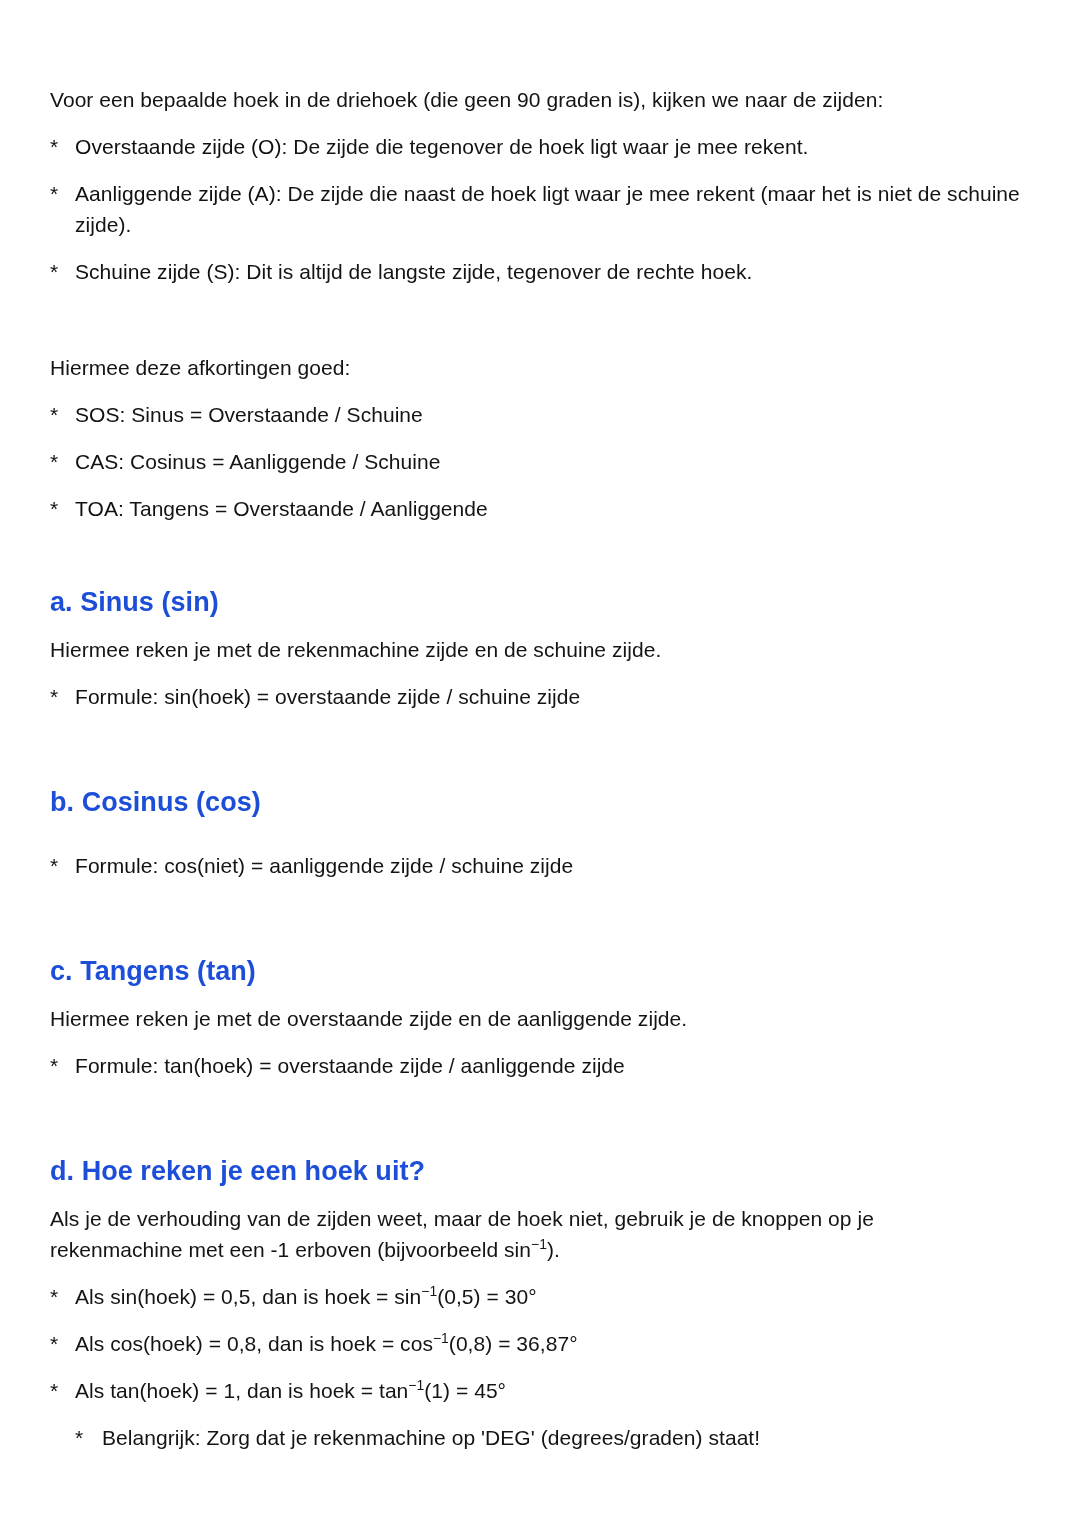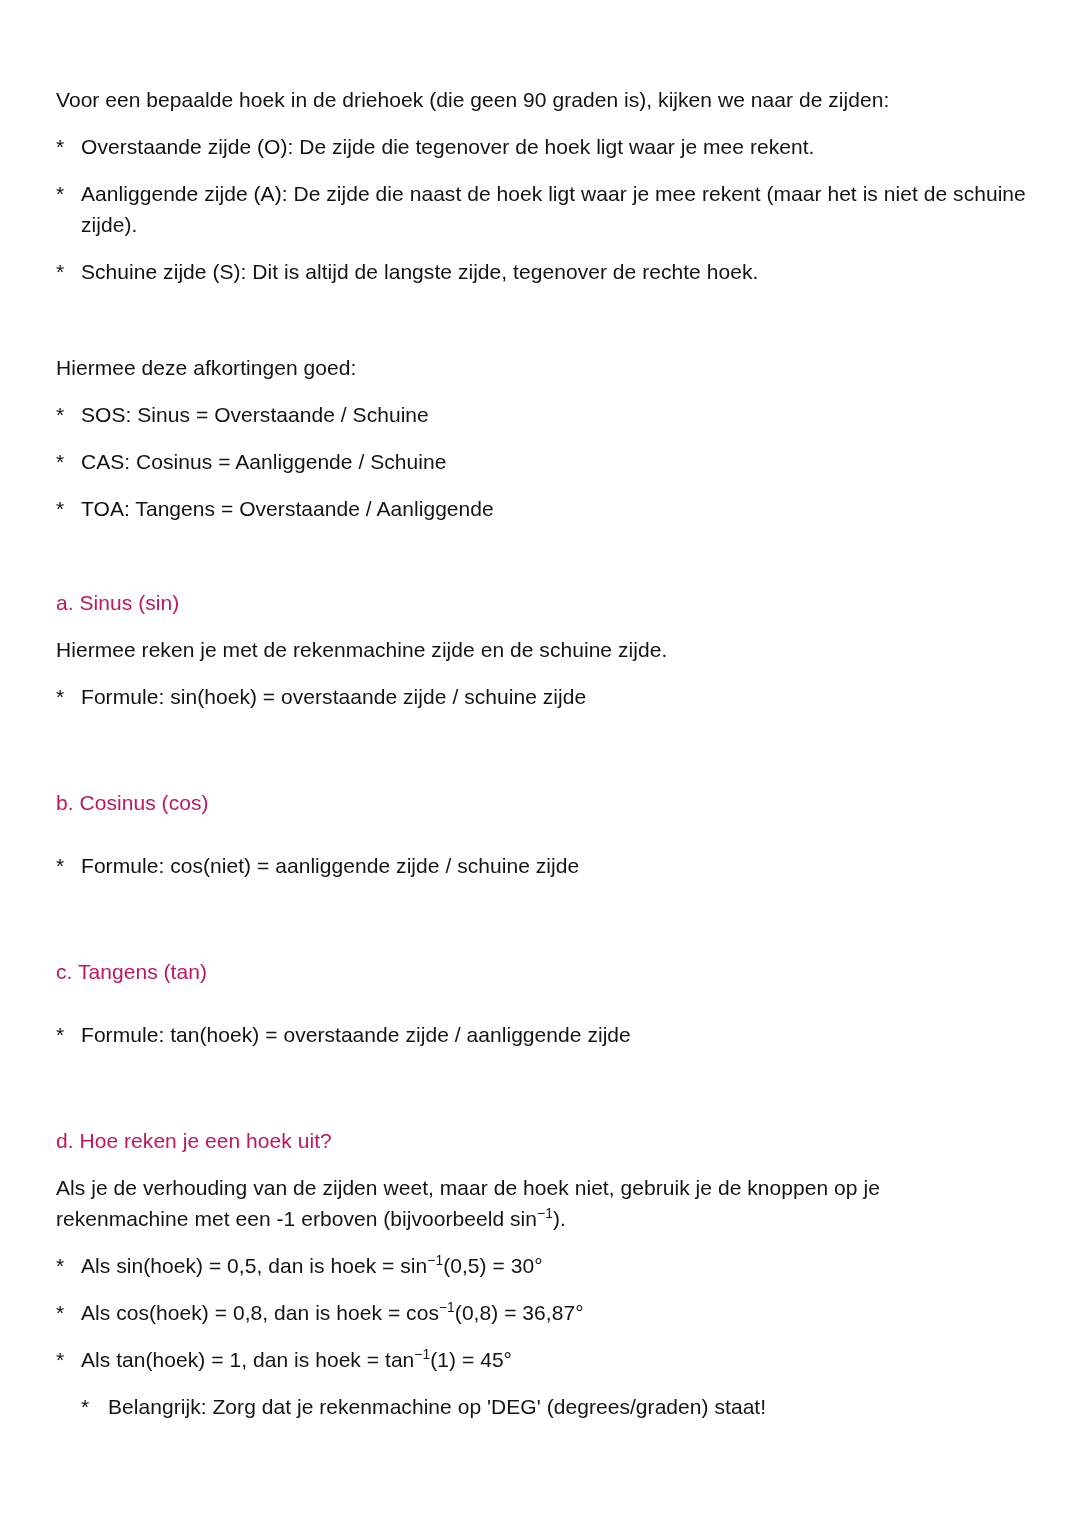--- a/index.html
+++ b/index.html
@@ -15,21 +15,20 @@
     color: #101010;
     -webkit-font-smoothing: antialiased;
   }
   .page {
     position: relative;
     width: 952px;
     height: 1526px;
     background: #ffffff;
     box-sizing: border-box;
     padding: 84px 50px 3px 50px;
-    margin-left: 6px;
   }
   .doc {
     width: 980px;
   }
   
   .para {
     font-size: 21px;
     line-height: 31px;
     color: #141414;
     margin: 0;
@@ -60,24 +59,24 @@
     flex: 1 1 auto;
   }
   .bullet.nested {
     padding-left: 25px;
   }
   .bullet.nested .mark {
     width: 27px;
   }
   
   .heading {
-    font-size: 21px;
-    line-height: 31px;
-    font-weight: normal;
-    color: #be185d;
+    font-size: 27px;
+    line-height: 31px;
+    font-weight: bold;
+    color: #1d4ed8;
     margin: 0;
     letter-spacing: 0.05px;
   }
   strong, .b {
     font-weight: normal;
     color: #101010;
   }
   
   .gap-sm { height: 16px; }
   .gap-md { height: 16px; }
@@ -165,20 +164,21 @@
         <span class="btext"><strong>Formule</strong><span>:</span><span> cos(niet) = aanliggende zijde / schuine zijde</span></span>
       </div>
     </div>
 
     <div class="gap-lg"></div>
     <div class="gap-sm"></div>
 
     <div>
       <p class="heading">c. Tangens (tan)</p>
       <div class="gap-sm"></div>
+      <p class="para">Hiermee reken je met de overstaande zijde en de aanliggende zijde.</p>
       <div class="gap-sm"></div>
       <div class="bullet">
         <span class="mark">*</span>
         <span class="btext"><strong>Formule</strong><span>:</span><span> tan(hoek) = overstaande zijde / aanliggende zijde</span></span>
       </div>
     </div>
 
     <div class="gap-lg"></div>
     <div class="gap-sm"></div>
 

